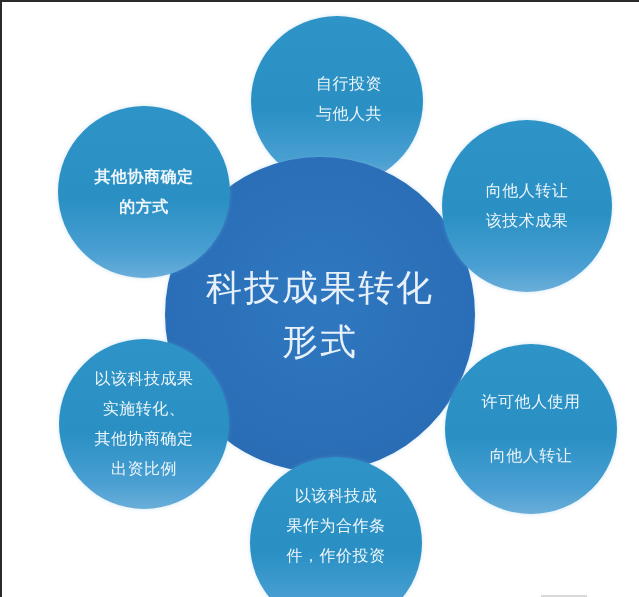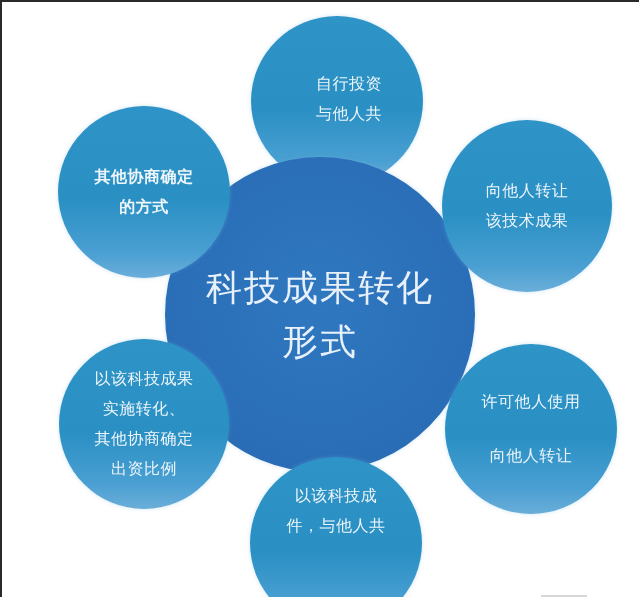--- a/index.html
+++ b/index.html
@@ -72,16 +72,17 @@
   <span class="line">出资比例</span>
 </div>
 
 <div class="circle satellite s-br">
   <span class="line">许可他人使用</span>
   <span class="line">向他人转让</span>
 </div>
 
 <div class="circle satellite s-bottom">
   <span class="line">以该科技成</span>
-  <span class="line">件，与他人共</span>
+  <span class="line">果作为合作条</span>
+  <span class="line">件，作价投资</span>
 </div>
 
 <div class="scrollmark"></div>
 
 </body></html>

